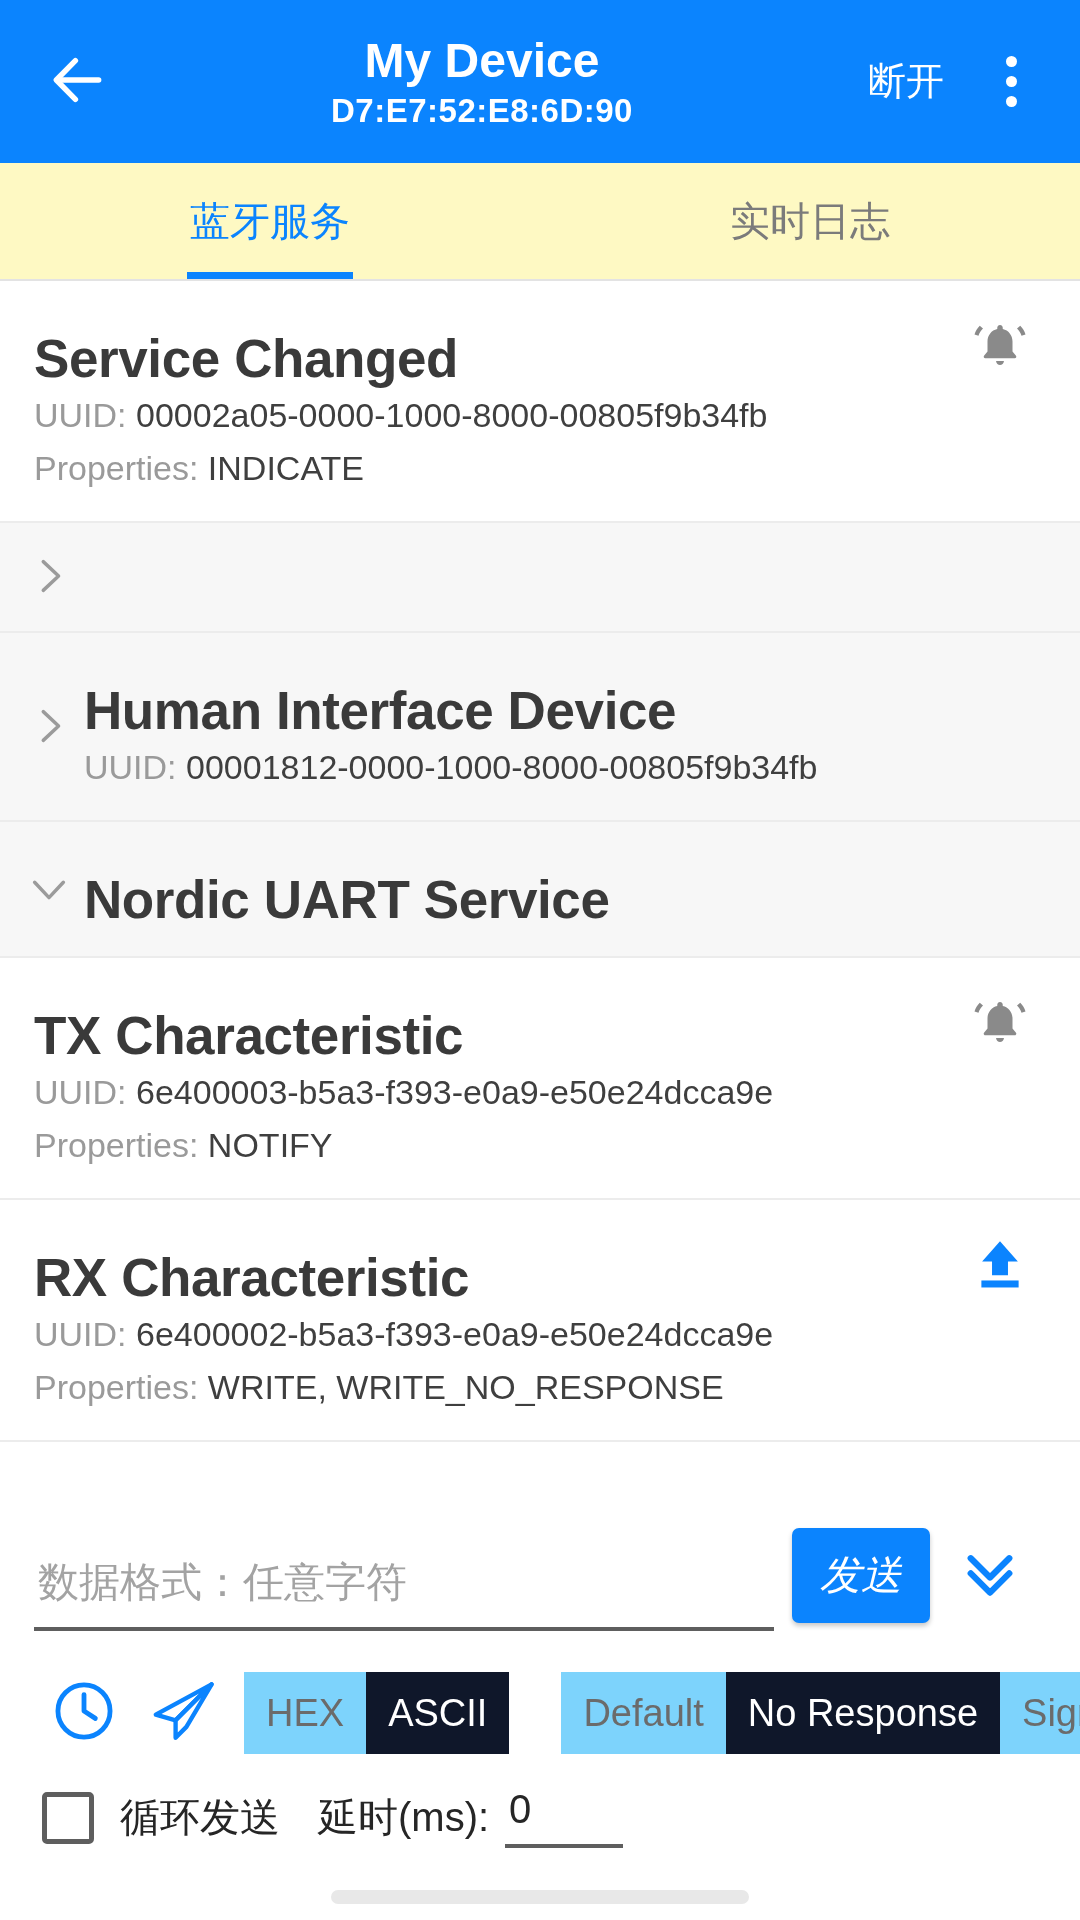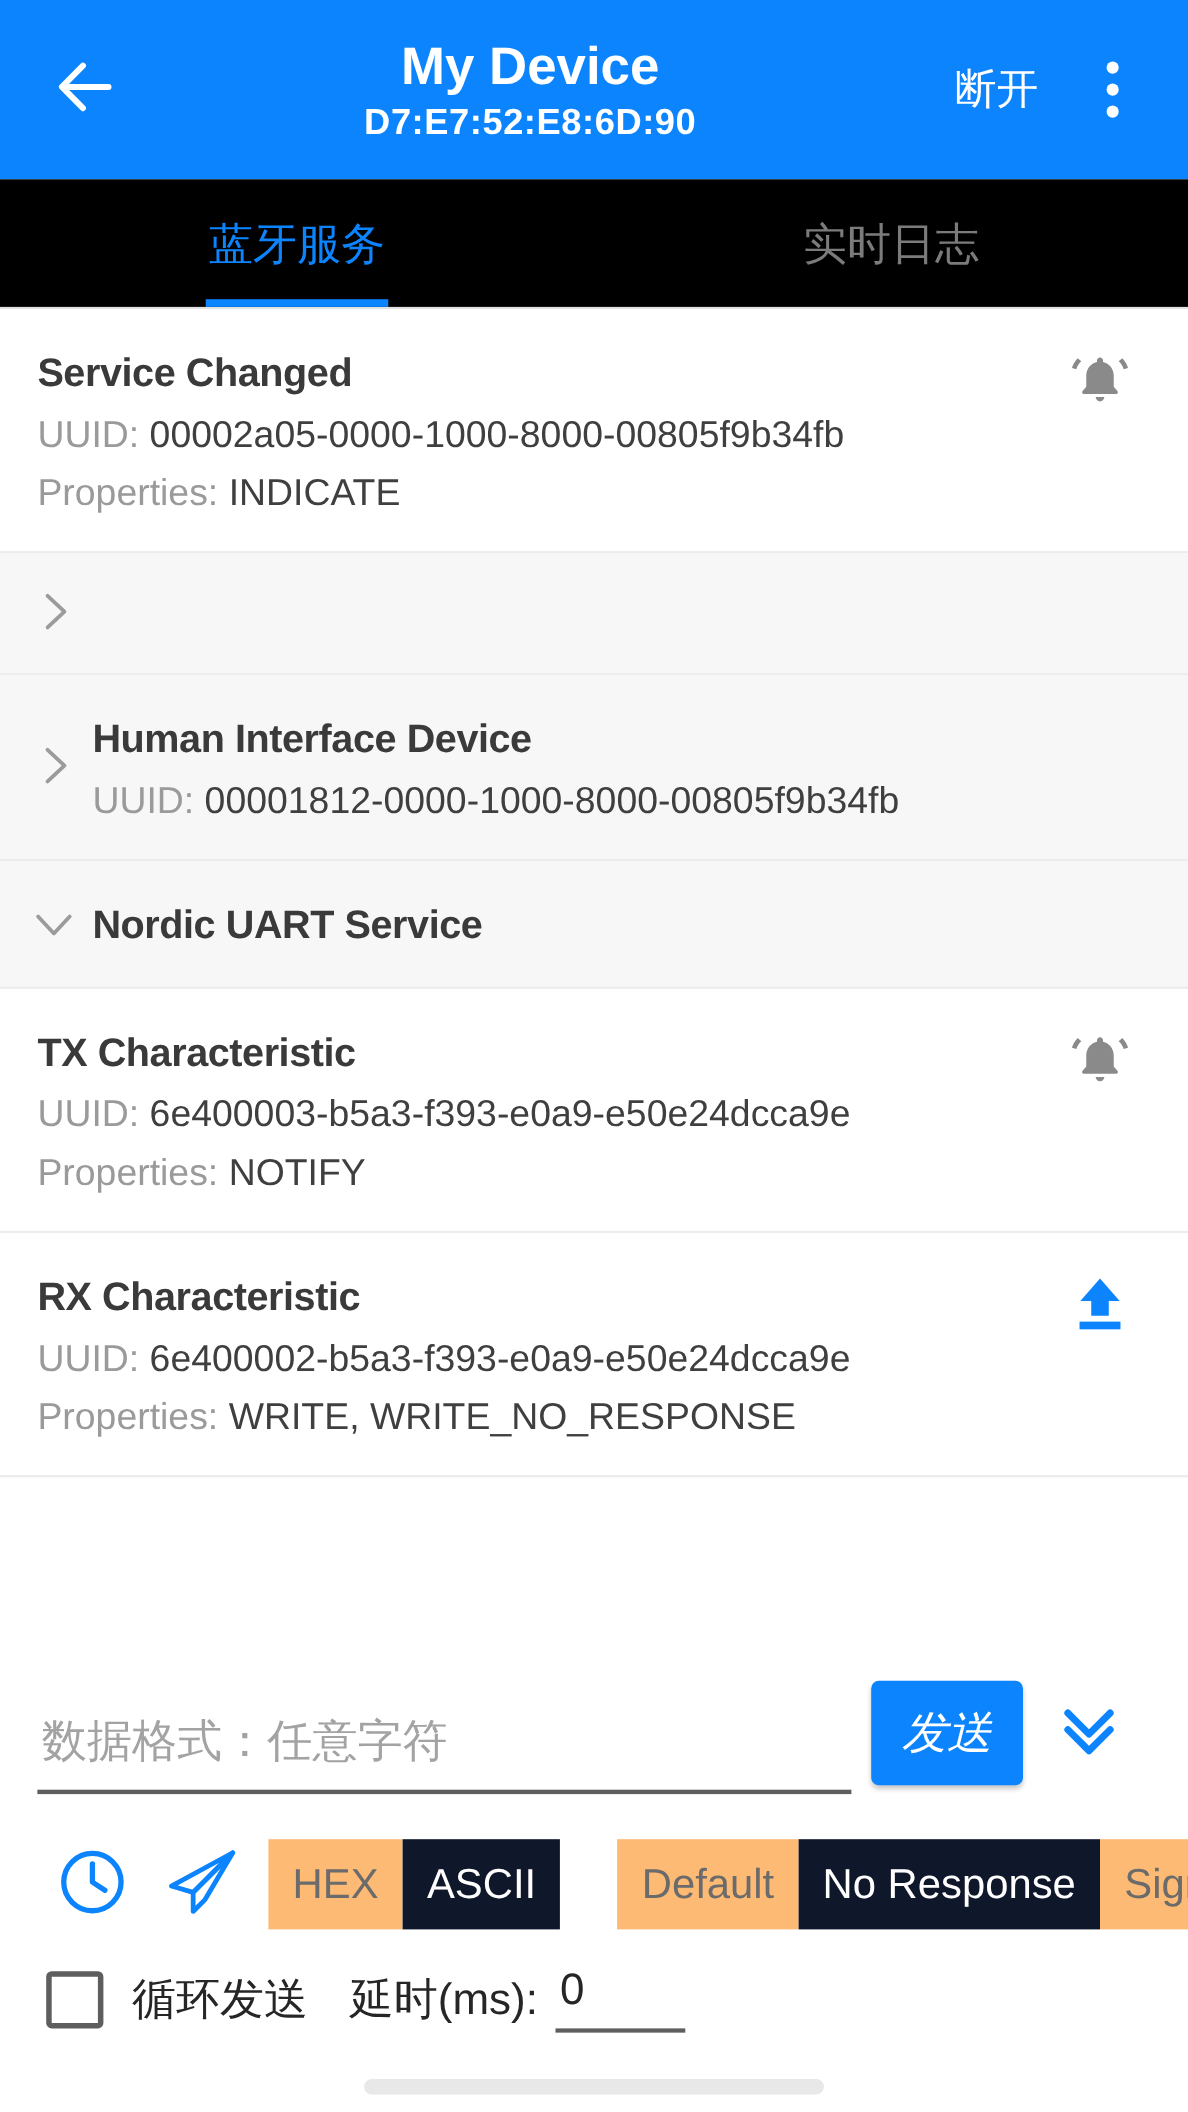--- a/index.html
+++ b/index.html
@@ -90,21 +90,21 @@
     height: 11px;
     border-radius: 50%;
     background: #ffffff;
   }
 
   
   .tabbar {
     height: 118px;
     flex: 0 0 118px;
     display: flex;
-    background: #000000;
+    background: #fef9c3;
     border-bottom: 2px solid #e3e3e3;
     position: relative;
   }
   .tab {
     flex: 1 1 50%;
     display: flex;
     align-items: center;
     justify-content: center;
     font-size: 40px;
     color: #7b7b7b;
@@ -147,26 +147,27 @@
     display: flex;
     align-items: center;
     justify-content: center;
     cursor: pointer;
   }
   .row-body {
     flex: 1 1 auto;
     min-width: 0;
   }
   .row-title {
-    font-size: 36px;
+    font-size: 53px;
     font-weight: bold;
     color: #3a3a3a;
     line-height: 56px;
     letter-spacing: -0.4px;
     white-space: nowrap;
+    margin-top: 20px;
   }
   .row-sub {
     font-size: 34px;
     color: #6e6e6e;
     line-height: 49px;
     white-space: nowrap;
     margin-top: 4px;
   }
   .row-sub .lab { color: #9a9a9a; }
   .row-sub .val { color: #3f3f3f; }
@@ -250,21 +251,21 @@
     cursor: pointer;
     flex: 0 0 auto;
   }
   .seg {
     display: flex;
     flex: 0 0 auto;
     margin-left: 10px;
   }
   .seg.right { margin-left: 52px; }
   .seg-item {
-    background: #fdba74;
+    background: #7dd3fc;
     color: #6b6b6b;
     font-size: 38px;
     padding: 18px 22px;
     line-height: 46px;
     white-space: nowrap;
     cursor: pointer;
     border: none;
     font-family: "Liberation Sans", "DejaVu Sans", sans-serif;
   }
   .seg-item.sel {

